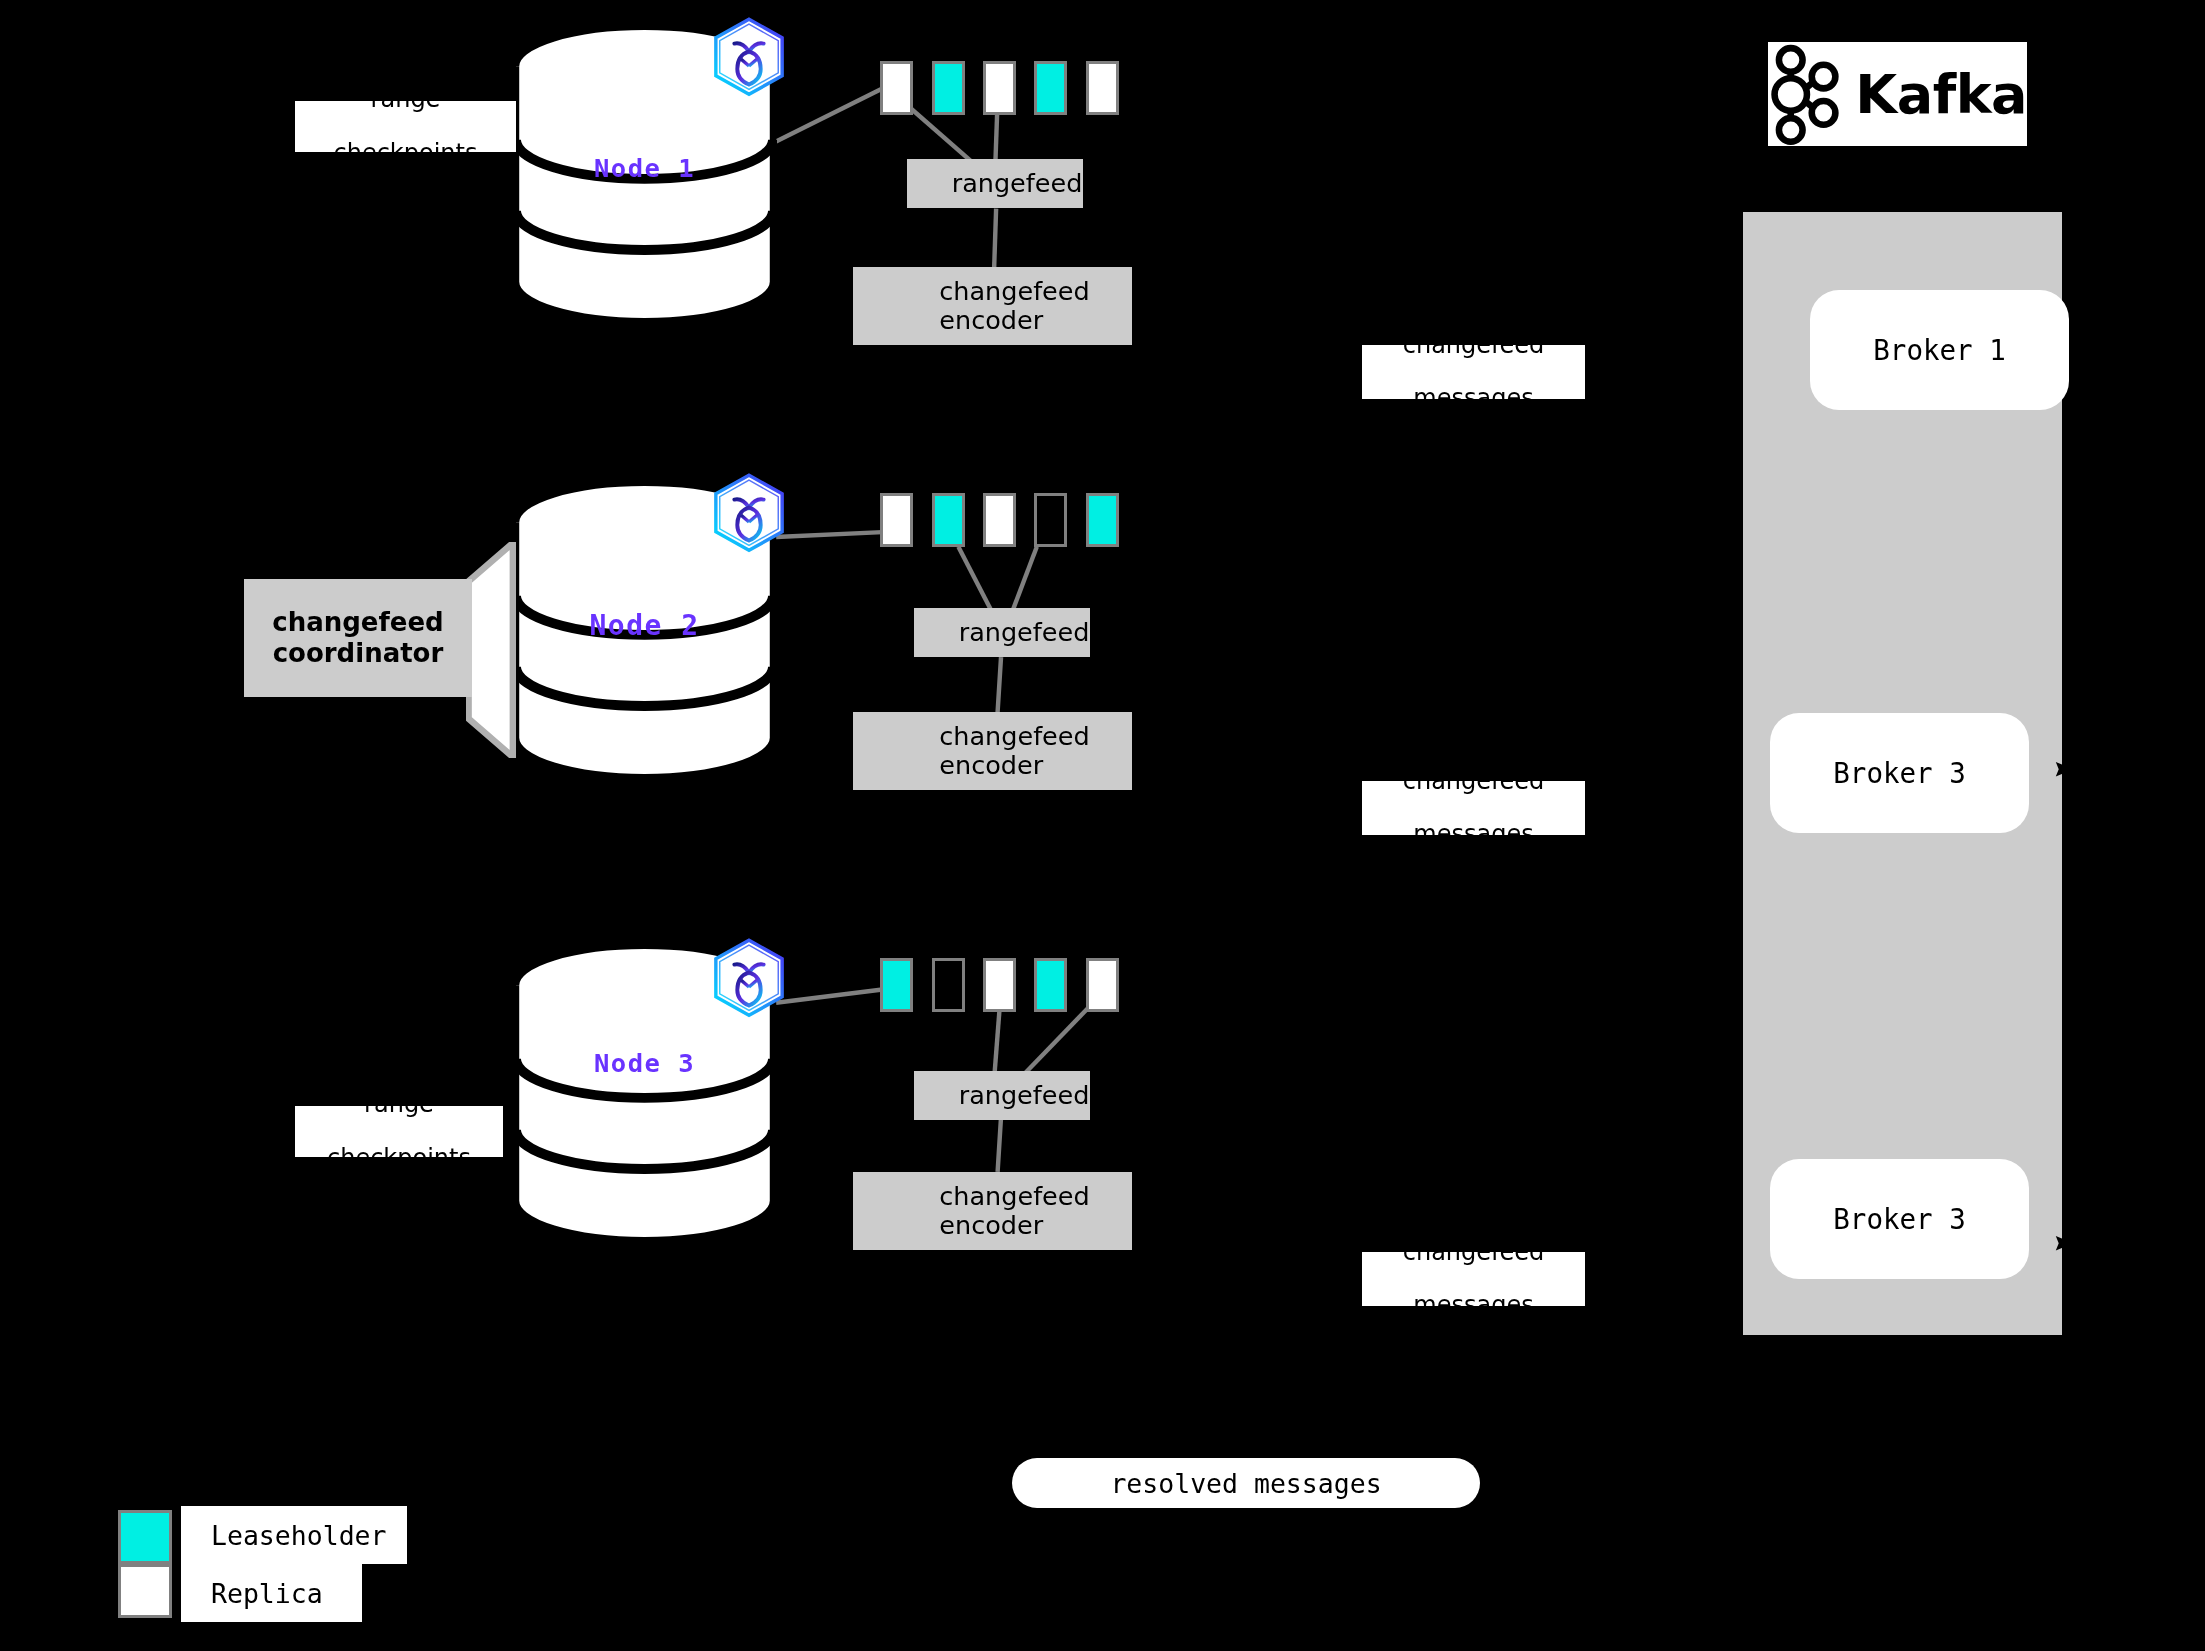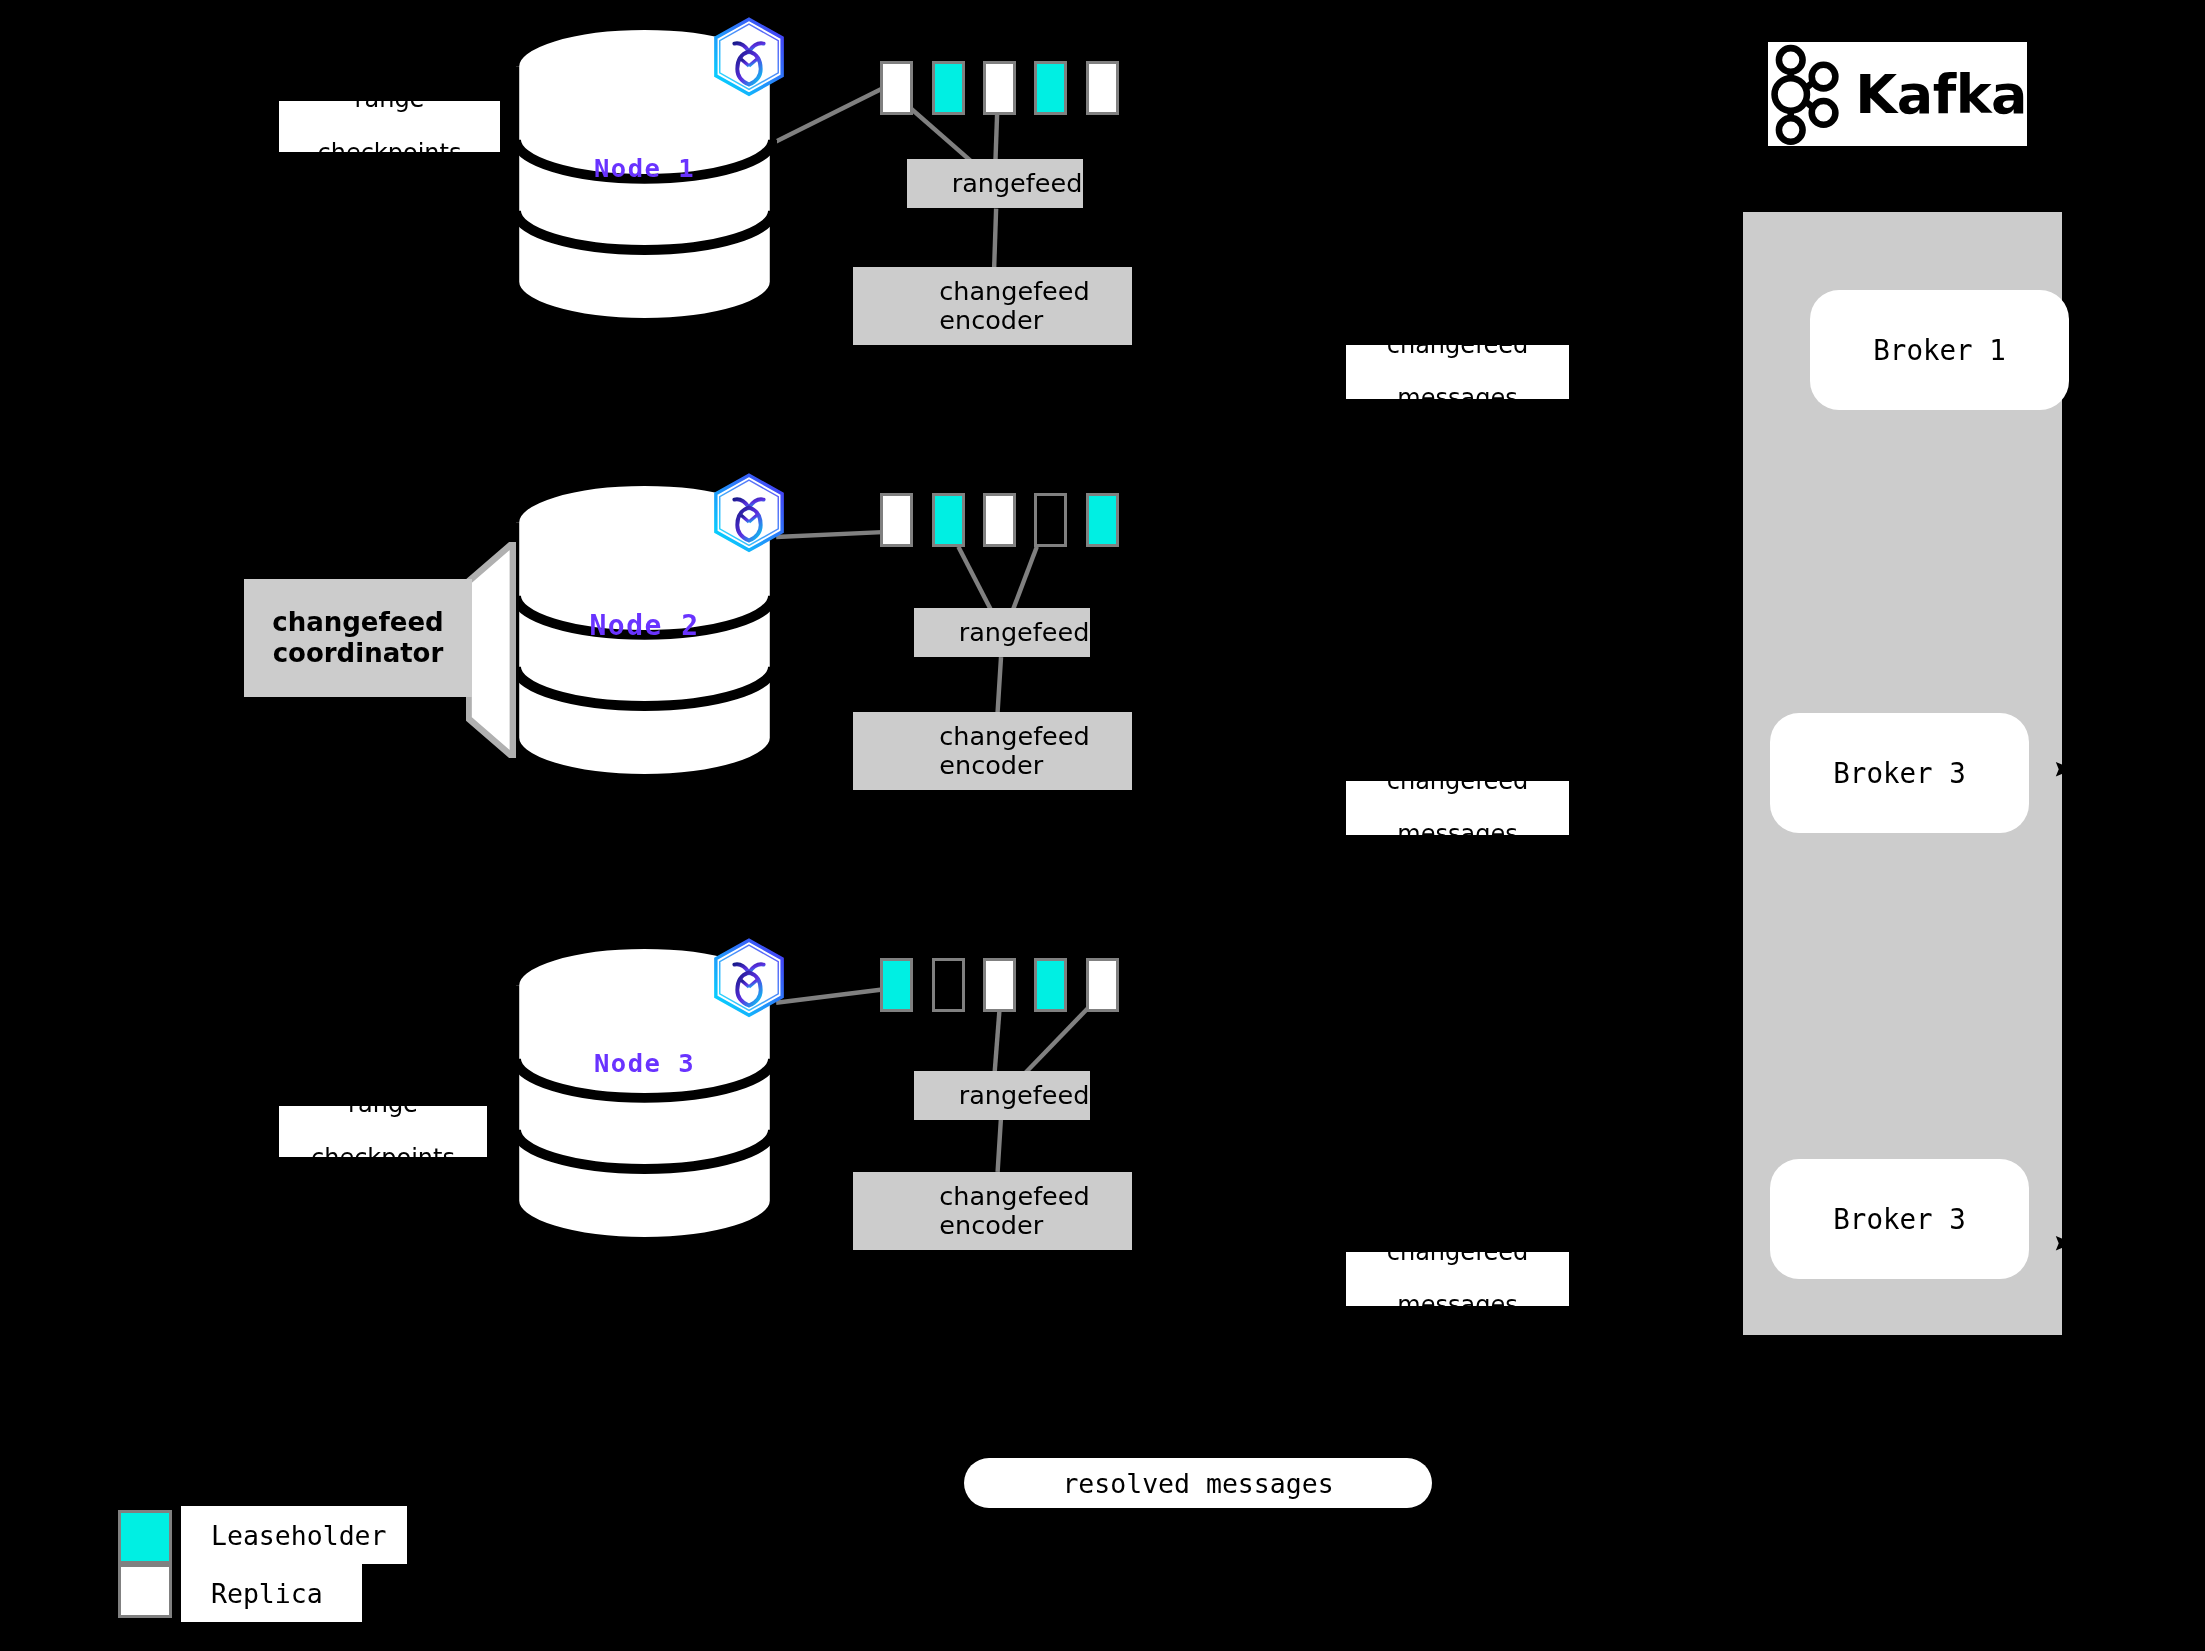--- a/index.html
+++ b/index.html
@@ -5,21 +5,21 @@
   html,body{margin:0;padding:0;background:#000;}
   body{width:2205px;height:1652px;position:relative;overflow:hidden;
        font-family:"DejaVu Sans Mono", monospace;}
   .stage{position:absolute;left:0;top:0;width:2205px;height:1652px;}
 
   .abs{position:absolute;box-sizing:border-box;}
 
   
   .wlabel{background:#ffffff;color:#000;display:flex;align-items:center;
           justify-content:center;text-align:center;line-height:1.12;
-          font-family:"DejaVu Sans", sans-serif;overflow:visible;}
+          font-family:"DejaVu Sans", sans-serif;overflow:visible;margin-left:16px;}
   .wlabel span{display:block;}
 
   
   .gbox{background:#cccccc;color:#000;display:flex;align-items:center;
         justify-content:center;text-align:left;line-height:1.15;
         font-family:"DejaVu Sans", sans-serif;padding-left:44px;}
 
   
   .rep{border:3.4px solid #808080;background:#ffffff;}
   .rep.lease{background:#00efe3;}
@@ -315,21 +315,21 @@
   <div class="abs" style="left:2049px;top:1231px;width:34px;height:24.5px;">
     <svg width="34" height="24.5" viewBox="0 0 70 50">
         <polygon points="50,25 14,10 20,25 14,40" fill="#000"></polygon>
       </svg>
   </div>
 
   <div class="kbox abs" style="left:1770px;top:290px;width:259px;height:120px;font-size:27.5px;margin-left:40px;">Broker 1</div>
   <div class="kbox abs" style="left:1770px;top:713px;width:259px;height:120px;font-size:27.5px;">Broker 3</div>
   <div class="kbox abs" style="left:1770px;top:1159px;width:259px;height:120px;font-size:27.5px;">Broker 3</div>
 
-  <div class="pill abs" style="left:964px;top:1458px;width:468px;height:50px;font-size:26.5px;">resolved messages</div>
+  <div class="pill abs" style="left:1012px;top:1458px;width:468px;height:50px;font-size:26.5px;">resolved messages</div>
 
   <div class="lgsq abs lease" style="left:118px;top:1510px;width:54px;height:54px;background:#00efe3;"></div>
   <div class="lgsq abs" style="left:118px;top:1564px;width:54px;height:54px;background:#ffffff;"></div>
 
   <div class="lglabel abs" style="left:181px;top:1506px;width:226px;height:58px;font-size:26.5px;">Leaseholder</div>
   <div class="lglabel abs" style="left:181px;top:1564px;width:181px;height:58px;font-size:26.5px;">Replica</div>
 
 </div>
 
 

